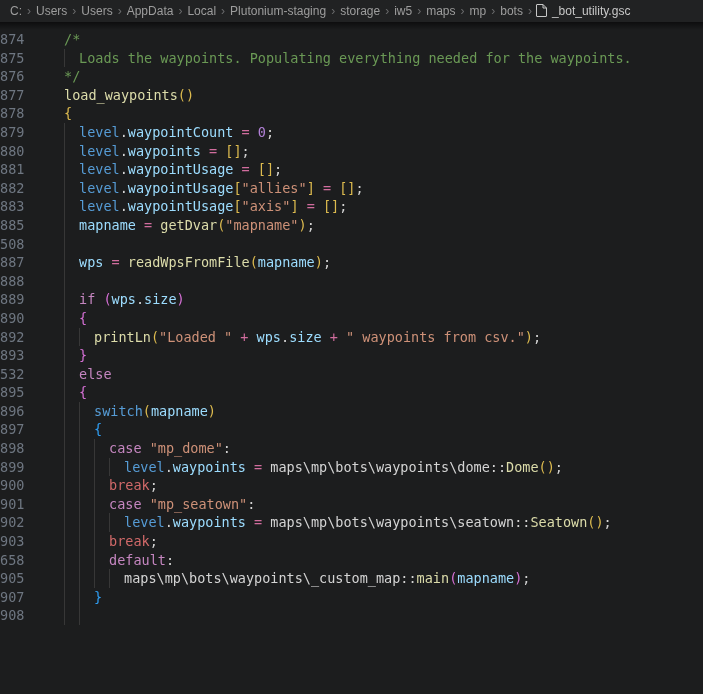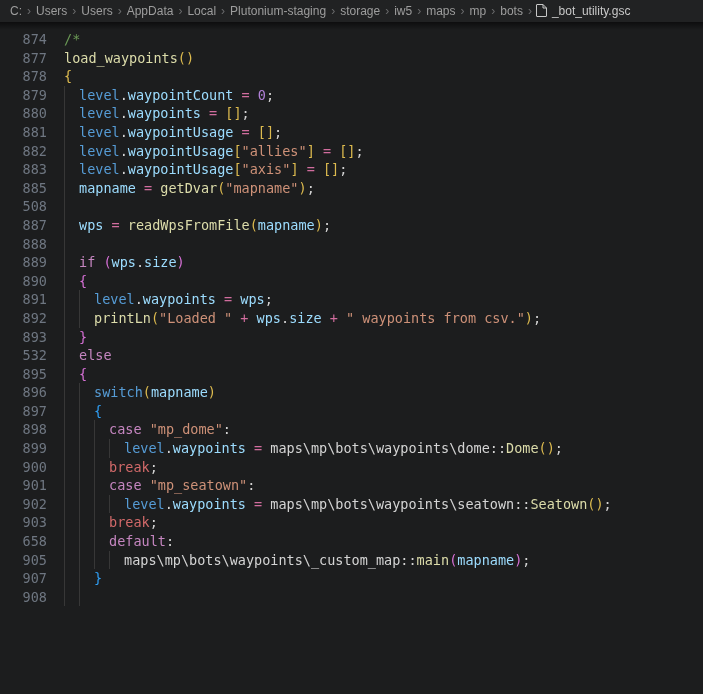--- a/index.html
+++ b/index.html
@@ -18,21 +18,21 @@
   .bc-sep{color:var(--bc_sep,#6a6b6d);padding:0 4px;font-size:12px;user-select:none}
   .bc-file{color:var(--bc_file,#c8c8c8);display:flex;align-items:flex-start;cursor:pointer}
   .bc-file svg{margin-right:5px}
   .scroll-shadow{
     position:absolute;left:0;top:22px;width:703px;height:8px;z-index:1;
     background:linear-gradient(rgba(0,0,0,.55),rgba(0,0,0,0));pointer-events:none;
   }
   .editor{padding-top:8px;font-size:13.5px;line-height:18.6px;position:relative}
   .line{white-space:pre;height:18.6px;cursor:text}
   .ln{
-    display:inline-block;width:47px;text-align:right;
+    display:inline-block;width:47px;
     color:var(--gutter,#6e7681);margin-right:17px;user-select:none;
   }
   .g{
     display:inline-block;width:14px;height:18.6px;vertical-align:top;
     border-left:1px solid var(--guide,#373737);
   }
   .cm{color:var(--cm,#6a9955)}
   .kw{color:var(--kw,#569cd6)}
   .kwc{color:var(--kwc,#c586c0)}
   .pr{color:var(--pr,#9cdcfe)}
@@ -77,34 +77,35 @@
         <path d="M1 .5h6L10.5 4v8a.5.5 0 0 1-.5.5H1a.5.5 0 0 1-.5-.5V1A.5.5 0 0 1 1 .5z" stroke="#c8c8c8"></path>
         <path d="M7 .5V4h3.5" stroke="#c8c8c8"></path>
       </svg>
       <span>_bot_utility.gsc</span>
     </span>
   </div>
 <div class="scroll-shadow"></div>
 <div class="editor">
   <div>
       <div class="line"><span class="ln">874</span><span class="cm">/*</span></div>
+      <div class="line"><span class="ln">875</span><span class="g"></span><span class="cm">Loads the waypoints. Populating everything needed for the waypoints.</span></div>
+      <div class="line"><span class="ln">876</span><span class="cm">*/</span></div>
       <div class="line"><span class="ln">877</span><span class="fn">load_waypoints</span><span class="b1">()</span></div>
       <div class="line"><span class="ln">878</span><span class="b1">{</span></div>
       <div class="line"><span class="ln">879</span><span class="g"></span><span class="kw">level</span><span class="pl">.</span><span class="pr">waypointCount</span><span class="op"> = </span><span class="nu">0</span><span class="pl">;</span></div>
       <div class="line"><span class="ln">880</span><span class="g"></span><span class="kw">level</span><span class="pl">.</span><span class="pr">waypoints</span><span class="op"> = </span><span class="b1">[]</span><span class="pl">;</span></div>
       <div class="line"><span class="ln">881</span><span class="g"></span><span class="kw">level</span><span class="pl">.</span><span class="pr">waypointUsage</span><span class="op"> = </span><span class="b1">[]</span><span class="pl">;</span></div>
       <div class="line"><span class="ln">882</span><span class="g"></span><span class="kw">level</span><span class="pl">.</span><span class="pr">waypointUsage</span><span class="b1">[</span><span class="st">"allies"</span><span class="b1">]</span><span class="op"> = </span><span class="b1">[]</span><span class="pl">;</span></div>
       <div class="line"><span class="ln">883</span><span class="g"></span><span class="kw">level</span><span class="pl">.</span><span class="pr">waypointUsage</span><span class="b1">[</span><span class="st">"axis"</span><span class="b1">]</span><span class="op"> = </span><span class="b1">[]</span><span class="pl">;</span></div>
       <div class="line"><span class="ln">885</span><span class="g"></span><span class="pr">mapname</span><span class="op"> = </span><span class="fn">getDvar</span><span class="b1">(</span><span class="st">"mapname"</span><span class="b1">)</span><span class="pl">;</span></div>
       <div class="line"><span class="ln">508</span><span class="g"></span></div>
       <div class="line"><span class="ln">887</span><span class="g"></span><span class="pr">wps</span><span class="op"> = </span><span class="fn">readWpsFromFile</span><span class="b1">(</span><span class="pr">mapname</span><span class="b1">)</span><span class="pl">;</span></div>
       <div class="line"><span class="ln">888</span><span class="g"></span></div>
       <div class="line"><span class="ln">889</span><span class="g"></span><span class="kwc">if</span><span class="pl"> </span><span class="b2">(</span><span class="pr">wps</span><span class="pl">.</span><span class="pr">size</span><span class="b2">)</span></div>
       <div class="line"><span class="ln">890</span><span class="g"></span><span class="b2">{</span></div>
-      <div class="line"><span class="ln">891</span><span class="g"></span><span class="g"></span><span class="kw">level</span><span class="pl">.</span><span class="pr">waypoints</span><span class="op"> = </span><span class="pr">wps</span><span class="pl">;</span></div>
       <div class="line"><span class="ln">892</span><span class="g"></span><span class="g"></span><span class="fn">printLn</span><span class="b1">(</span><span class="st">"Loaded "</span><span class="op"> + </span><span class="pr">wps</span><span class="pl">.</span><span class="pr">size</span><span class="op"> + </span><span class="st">" waypoints from csv."</span><span class="b1">)</span><span class="pl">;</span></div>
       <div class="line"><span class="ln">893</span><span class="g"></span><span class="b2">}</span></div>
       <div class="line"><span class="ln">532</span><span class="g"></span><span class="kwc">else</span></div>
       <div class="line"><span class="ln">895</span><span class="g"></span><span class="b2">{</span></div>
       <div class="line"><span class="ln">896</span><span class="g"></span><span class="g"></span><span class="kw">switch</span><span class="b1">(</span><span class="pr">mapname</span><span class="b1">)</span></div>
       <div class="line"><span class="ln">897</span><span class="g"></span><span class="g"></span><span class="b3">{</span></div>
       <div class="line"><span class="ln">898</span><span class="g"></span><span class="g"></span><span class="g"></span><span class="kwc">case</span><span class="pl"> </span><span class="st">"mp_dome"</span><span class="pl">:</span></div>
       <div class="line"><span class="ln">899</span><span class="g"></span><span class="g"></span><span class="g"></span><span class="g"></span><span class="kw">level</span><span class="pl">.</span><span class="pr">waypoints</span><span class="op"> = </span><span class="pl">maps\mp\bots\waypoints\dome</span><span class="pl">::</span><span class="fn">Dome</span><span class="b1">()</span><span class="pl">;</span></div>
       <div class="line"><span class="ln">900</span><span class="g"></span><span class="g"></span><span class="g"></span><span class="brk">break</span><span class="pl">;</span></div>
       <div class="line"><span class="ln">901</span><span class="g"></span><span class="g"></span><span class="g"></span><span class="kwc">case</span><span class="pl"> </span><span class="st">"mp_seatown"</span><span class="pl">:</span></div>

